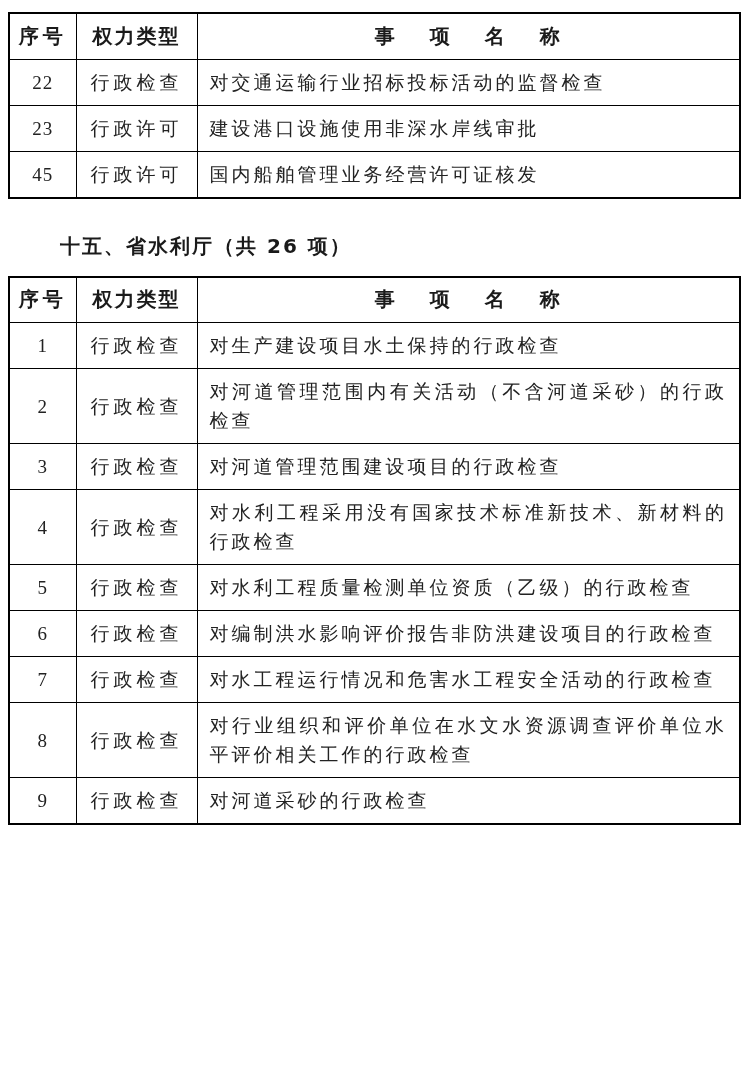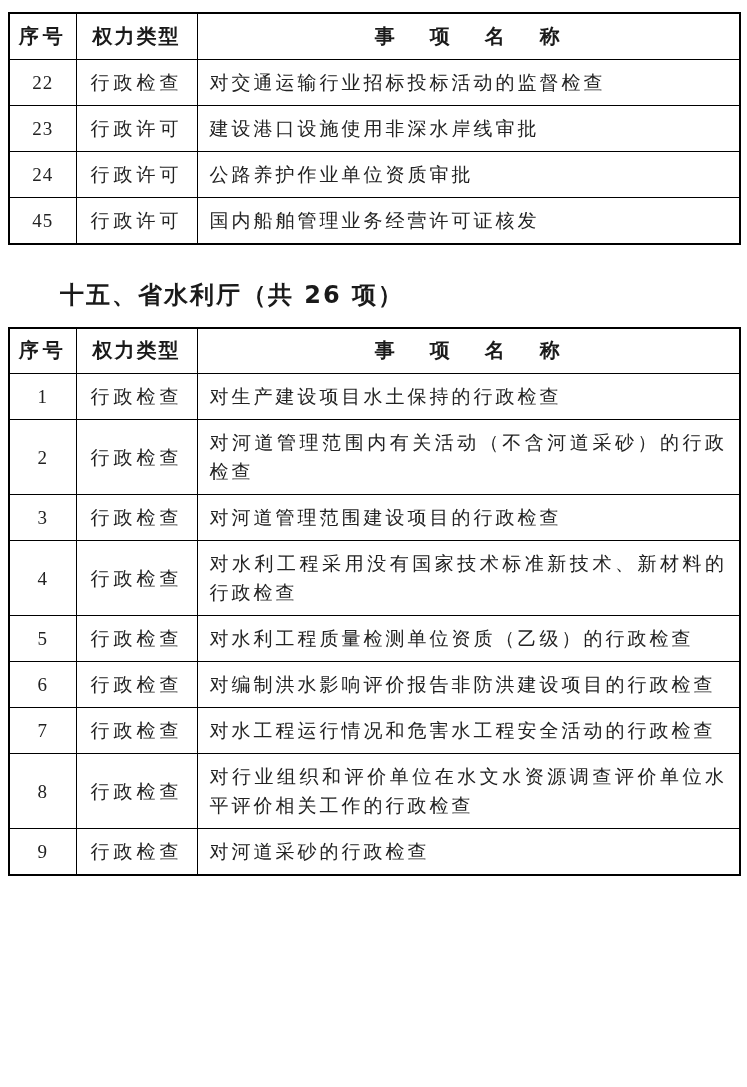--- a/index.html
+++ b/index.html
@@ -65,21 +65,21 @@
   }
   td.item-cell {
     text-align: justify;
     text-justify: inter-character;
     letter-spacing: 3px;
     padding: 8px 12px;
   }
   .section-heading {
     font-family: "DejaVu Sans", "Liberation Sans", sans-serif;
     font-weight: bold;
-    font-size: 24px;
+    font-size: 20px;
     color: #1a1a1a;
     letter-spacing: 2px;
     margin: 34px 0 16px 52px;
   }
 </style>
 </head>
 <body>
 
 <div class="page">
 
@@ -99,25 +99,20 @@
     <tbody>
       <tr>
         <td class="seq-cell">22</td>
         <td class="type-cell">行政检查</td>
         <td class="item-cell">对交通运输行业招标投标活动的监督检查</td>
       </tr>
       <tr>
         <td class="seq-cell">23</td>
         <td class="type-cell">行政许可</td>
         <td class="item-cell">建设港口设施使用非深水岸线审批</td>
-      </tr>
-      <tr>
-        <td class="seq-cell">24</td>
-        <td class="type-cell">行政许可</td>
-        <td class="item-cell">公路养护作业单位资质审批</td>
       </tr>
       <tr>
         <td class="seq-cell">45</td>
         <td class="type-cell">行政许可</td>
         <td class="item-cell">国内船舶管理业务经营许可证核发</td>
       </tr>
     </tbody>
   </table>
 
   <div class="section-heading">十五、省水利厅（共 26 项）</div>

